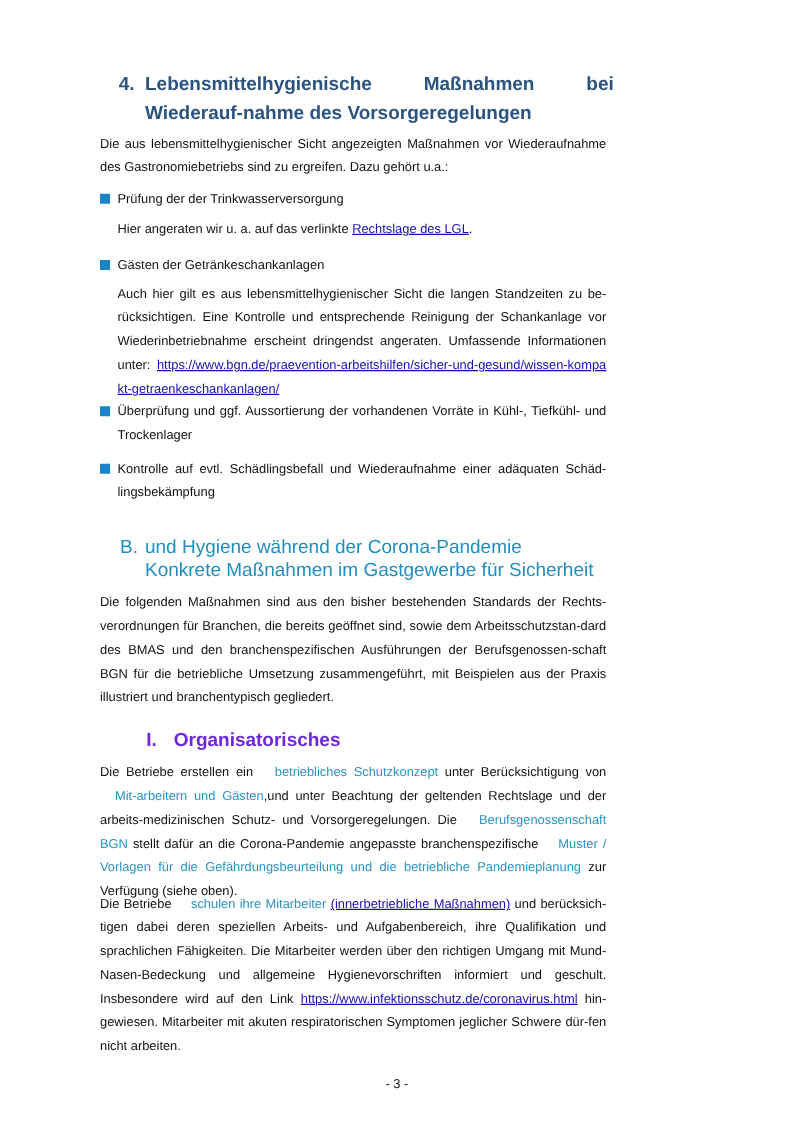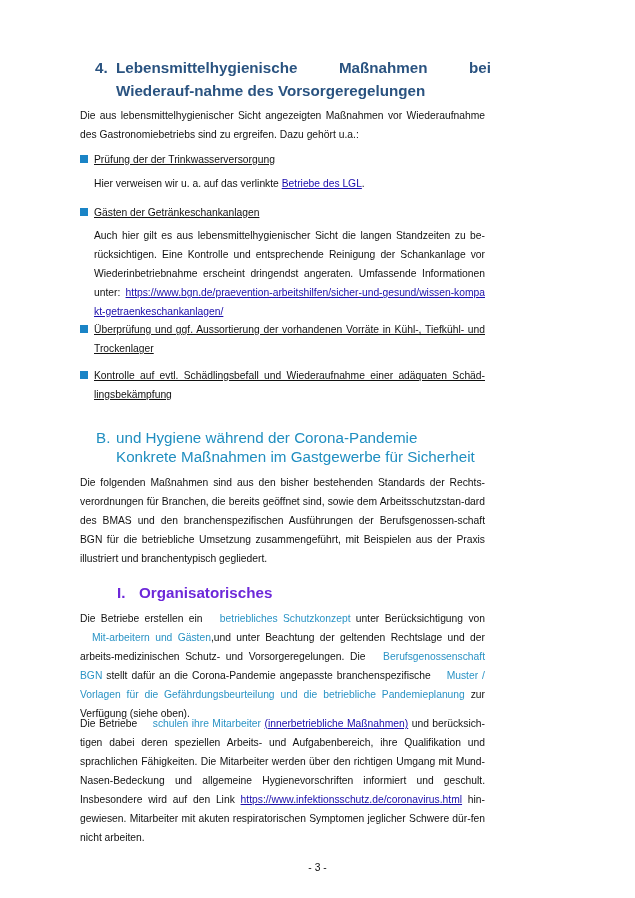--- a/index.html
+++ b/index.html
@@ -5,21 +5,21 @@
     html, body { margin: 0; padding: 0; background: #ffffff; }
     body { width: 635px; height: 898px; position: relative; overflow: hidden;
            font-family: "Liberation Sans", sans-serif; color: #111; }
     .page { position: absolute; left: 0; top: 0; width: 635px; height: 898px; }
     .h4 { position: absolute; left: 95px; top: 56px; width: 396px;
           font-size: 15.2px; font-weight: bold; color: #2a5380; line-height: 23px; }
     .h4 .num { position: absolute; left: 0; }
     .h4 .txt { display: block; margin-left: 21px; text-align: justify; text-align-last: left; }
     .p { position: absolute; left: 80px; width: 405px; font-size: 10.3px; line-height: 19px;
          text-align: justify; }
-    .bullet { position: absolute; left: 80px; width: 405px; font-size: 10.3px; line-height: 19px; text-align: justify; text-decoration: underline; }
+    .bullet { position: absolute; left: 80px; width: 405px; font-size: 10.3px; line-height: 19px; text-align: justify; }
     .sq { position: absolute; left: 0; top: 5px; width: 8px; height: 8px; background: #1a84c6; }
     .bullet .btxt { display: block; margin-left: 14px; }
     .indent { position: absolute; left: 94px; width: 391px; font-size: 10.3px; line-height: 19px; text-align: justify; }
     a.link { color: #1a0dab; text-decoration: underline; }
     .hB { position: absolute; left: 96px; top: 428px; font-size: 15.2px; color: #1f8ec0; line-height: 19px; }
     .hB .num { position: absolute; left: 0; }
     .hB .txt { display: block; margin-left: 20px; }
     .hI { position: absolute; left: 117px; top: 584px; font-size: 15.2px; font-weight: bold; color: #6d28d9; }
     .hI .num { display: inline-block; width: 22px; }
     .teal { color: #2a93c5; margin-left: 12px; }
@@ -34,21 +34,21 @@
     <span class="num">4.</span>
     <span class="txt">Lebensmittelhygienische Maßnahmen bei Wiederauf-nahme des Vorsorgeregelungen</span>
   </div>
 
   <div class="p" style="top:106px;">Die aus lebensmittelhygienischer Sicht angezeigten Maßnahmen vor Wiederaufnahme des Gastronomiebetriebs sind zu ergreifen. Dazu gehört u.a.:</div>
 
   <div class="bullet" style="top:150px;">
     <span class="sq"></span>
     <span class="btxt">Prüfung der der Trinkwasserversorgung</span>
   </div>
-  <div class="indent" style="top:174px;"><span>Hier verweisen wir u. a. auf das verlinkte </span><a class="link" href="#">Betriebe des LGL</a><span>.</span></div>
+  <div class="indent" style="top:174px;"><span>Hier angeraten wir u. a. auf das verlinkte </span><a class="link" href="#">Rechtslage des LGL</a><span>.</span></div>
 
   <div class="bullet" style="top:203px;">
     <span class="sq"></span>
     <span class="btxt">Gästen der Getränkeschankanlagen</span>
   </div>
   <div class="indent" style="top:226px;"><span>Auch hier gilt es aus lebensmittelhygienischer Sicht die langen Standzeiten zu be-rücksichtigen. Eine Kontrolle und entsprechende Reinigung der Schankanlage vor Wiederinbetriebnahme erscheint dringendst angeraten. Umfassende Informationen unter: </span><a class="link" href="#" style="word-break:break-all;">https://www.bgn.de/praevention-arbeitshilfen/sicher-und-gesund/wissen-kompakt-getraenkeschankanlagen/</a></div>
 
   <div class="bullet" style="top:366px;">
     <span class="sq"></span>
     <span class="btxt">Kontrolle auf evtl. Schädlingsbefall und Wiederaufnahme einer adäquaten Schäd-lingsbekämpfung</span>

